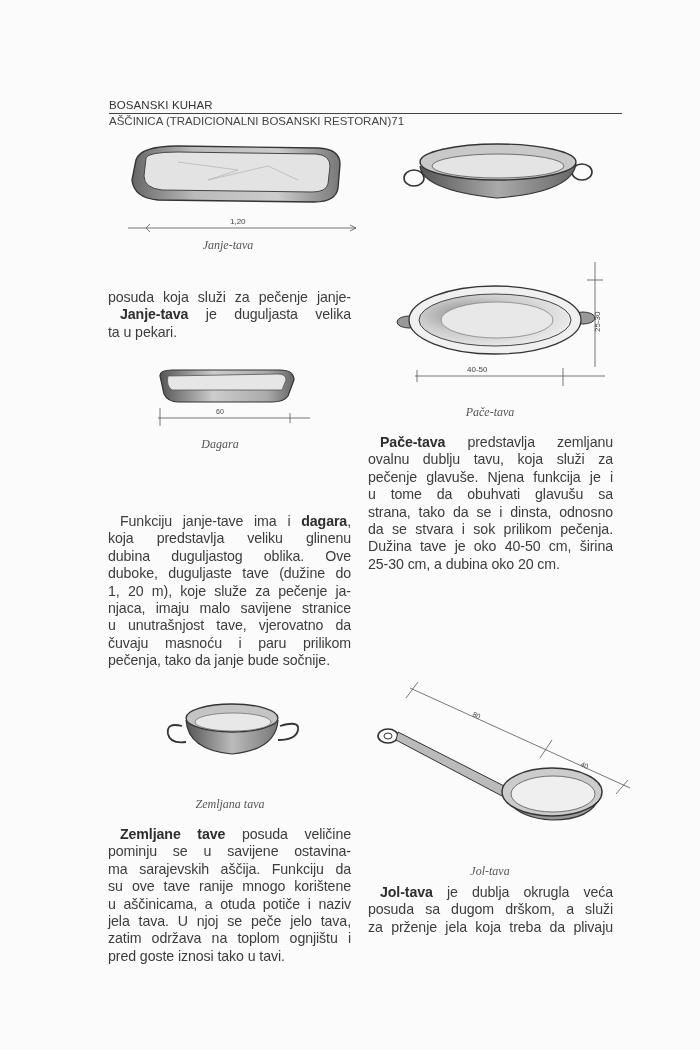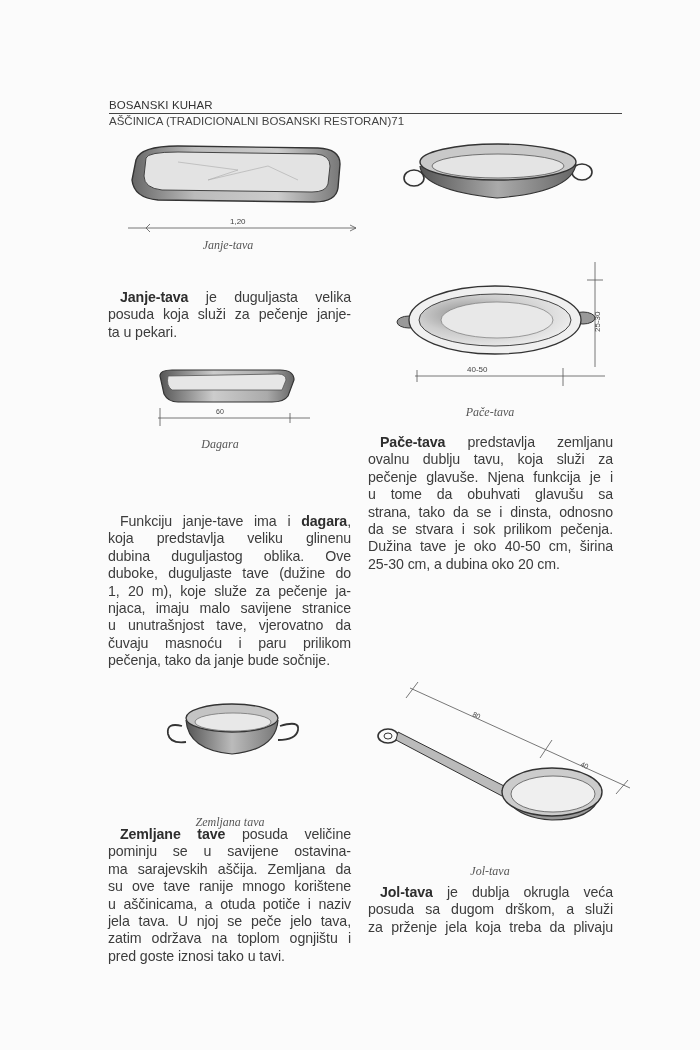--- a/index.html
+++ b/index.html
@@ -74,22 +74,22 @@
     </defs>
     <ellipse cx="14" cy="38" rx="10" ry="8" fill="none" stroke="#333" stroke-width="1.6"></ellipse>
     <ellipse cx="182" cy="32" rx="10" ry="8" fill="none" stroke="#333" stroke-width="1.6"></ellipse>
     <path d="M20 26 Q22 50 97 58 Q172 52 176 24" fill="url(#g2)" stroke="#333" stroke-width="1.2"></path>
     <ellipse cx="98" cy="22" rx="78" ry="18" fill="#c9c9c9" stroke="#333" stroke-width="1.4"></ellipse>
     <ellipse cx="98" cy="26" rx="66" ry="12" fill="#e4e4e4" stroke="#555" stroke-width="0.8"></ellipse>
   </svg>
 </div>
 
 <div class="para col-left" style="top:289px;">
+  <span class="line">posuda koja služi za pečenje janje-</span>
   <span class="line ind"><b>Janje-tava</b><span> je duguljasta velika</span></span>
-  <span class="line">posuda koja služi za pečenje janje-</span>
   <span class="line last">ta u pekari.</span>
 </div>
 
 <div class="fig" style="left:395px; top:262px;">
   <svg width="220" height="130" viewBox="0 0 220 130">
     <defs>
       <radialGradient id="g3" cx="0.35" cy="0.4" r="0.7">
         <stop offset="0" stop-color="#888"></stop>
           <stop offset="0.5" stop-color="#ccc"></stop>
           <stop offset="1" stop-color="#eee"></stop>
@@ -180,26 +180,26 @@
           <stop offset="1" stop-color="#777"></stop>
       </linearGradient>
     </defs>
     <path d="M22 26 Q6 22 8 34 Q10 44 26 42" fill="none" stroke="#333" stroke-width="1.8"></path>
     <path d="M120 26 Q140 20 138 30 Q136 40 118 40" fill="none" stroke="#333" stroke-width="1.8"></path>
     <path d="M26 20 Q28 50 72 54 Q116 50 118 20" fill="url(#g5)" stroke="#333" stroke-width="1.2"></path>
     <ellipse cx="72" cy="18" rx="46" ry="14" fill="#c4c4c4" stroke="#333" stroke-width="1.3"></ellipse>
     <ellipse cx="73" cy="22" rx="38" ry="9" fill="#e8e8e8" stroke="#666" stroke-width="0.7"></ellipse>
   </svg>
 </div>
-<div class="caption" style="left:170px; top:815px; width:120px;">Zemljana tava</div>
+<div class="caption" style="left:170px; top:797px; width:120px;">Zemljana tava</div>
 
 <div class="para col-left" style="top:826px;">
   <span class="line ind"><b>Zemljane tave</b><span> posuda veličine</span></span>
   <span class="line">pominju se u savijene ostavina-</span>
-  <span class="line">ma sarajevskih aščija. Zemljana da</span>
+  <span class="line">ma sarajevskih aščija. Funkciju da</span>
   <span class="line">su ove tave ranije mnogo korištene</span>
   <span class="line">u aščinicama, a otuda potiče i naziv</span>
   <span class="line">jela tava. U njoj se peče jelo tava,</span>
   <span class="line">zatim održava na toplom ognjištu i</span>
   <span class="line last">pred goste iznosi tako u tavi.</span>
 </div>
 
 <div class="caption" style="left:430px; top:864px; width:120px;">Jol-tava</div>
 
 <div class="para col-right" style="top:884px;">

